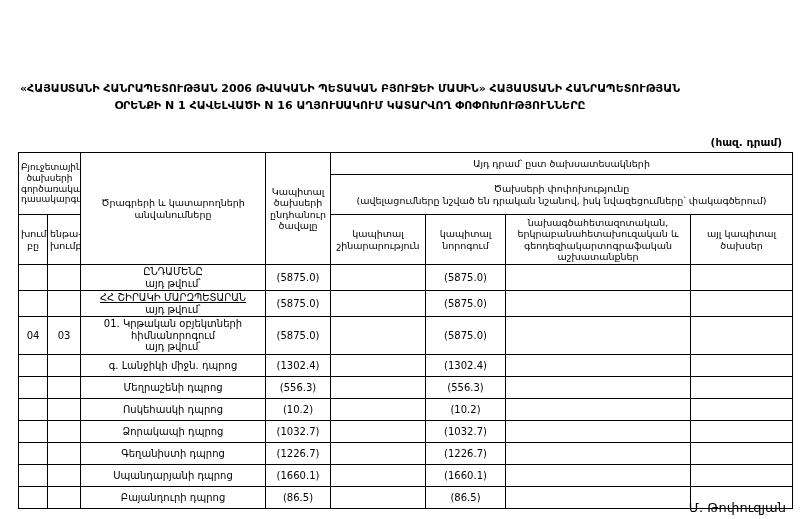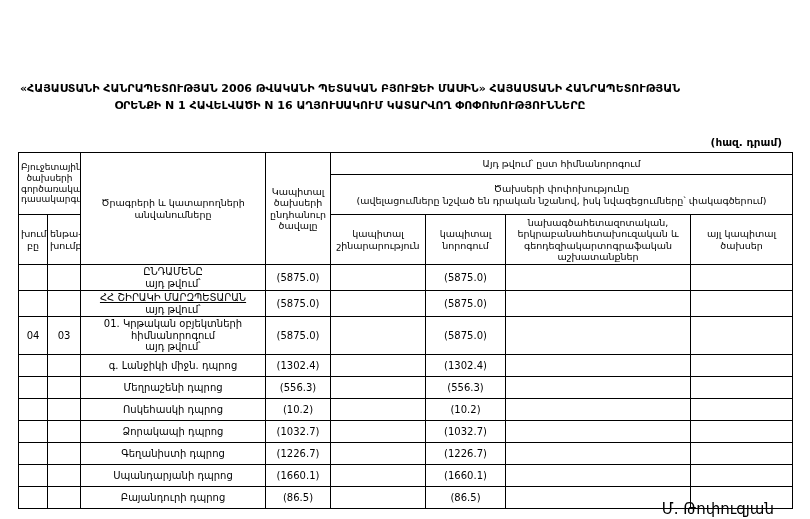--- a/index.html
+++ b/index.html
@@ -31,21 +31,21 @@
   tr.h3 { height:50px; }
   tr.r1 { height:22px; }
   tr.r2 { height:26px; }
   tr.r3 { height:38px; }
   .u { text-decoration:underline; }
   .footer-left {
     position:absolute; left:22px; top:468px;
     font-weight:bold; font-size:11.5px; line-height:1.3;
   }
   .signature {
-    position:absolute; right:36px; top:500px; font-size:15px;
+    position:absolute; right:24px; top:500px; font-size:13px;
   }
 </style>
 </head>
 <body>
 
 <div class="page">
 
   <div class="title">
     <div>«ՀԱՅԱՍՏԱՆԻ ՀԱՆՐԱՊԵՏՈՒԹՅԱՆ 2006 ԹՎԱԿԱՆԻ ՊԵՏԱԿԱՆ ԲՅՈՒՋԵԻ ՄԱՍԻՆ» ՀԱՅԱՍՏԱՆԻ ՀԱՆՐԱՊԵՏՈՒԹՅԱՆ</div>
     <div>ՕՐԵՆՔԻ N 1 ՀԱՎԵԼՎԱԾԻ N 16 ԱՂՅՈՒՍԱԿՈՒՄ ԿԱՏԱՐՎՈՂ ՓՈՓՈԽՈՒԹՅՈՒՆՆԵՐԸ</div>
@@ -65,21 +65,21 @@
         <col style="width:102px">
     </colgroup>
     <thead>
       <tr class="h1">
         <th colspan="2" rowspan="2" class="pre small">Բյուջետային
 ծախսերի
 գործառական
 դասակարգման</th>
         <th rowspan="3">Ծրագրերի և կատարողների անվանումները</th>
         <th rowspan="3">Կապիտալ ծախսերի ընդհանուր ծավալը</th>
-        <th colspan="4">Այդ թվում՝ ըստ հիմնանորոգում</th>
+        <th colspan="4">Այդ դրամ՝ ըստ ծախսատեսակների</th>
       </tr>
       <tr class="h2">
         <th colspan="4" class="pre">Ծախսերի փոփոխությունը
 (ավելացումները նշված են դրական նշանով, իսկ նվազեցումները՝ փակագծերում)</th>
       </tr>
       <tr class="h3">
         <th class="pre">խում-
 բը</th>
         <th class="pre">ենթա-
 խումբը</th>

